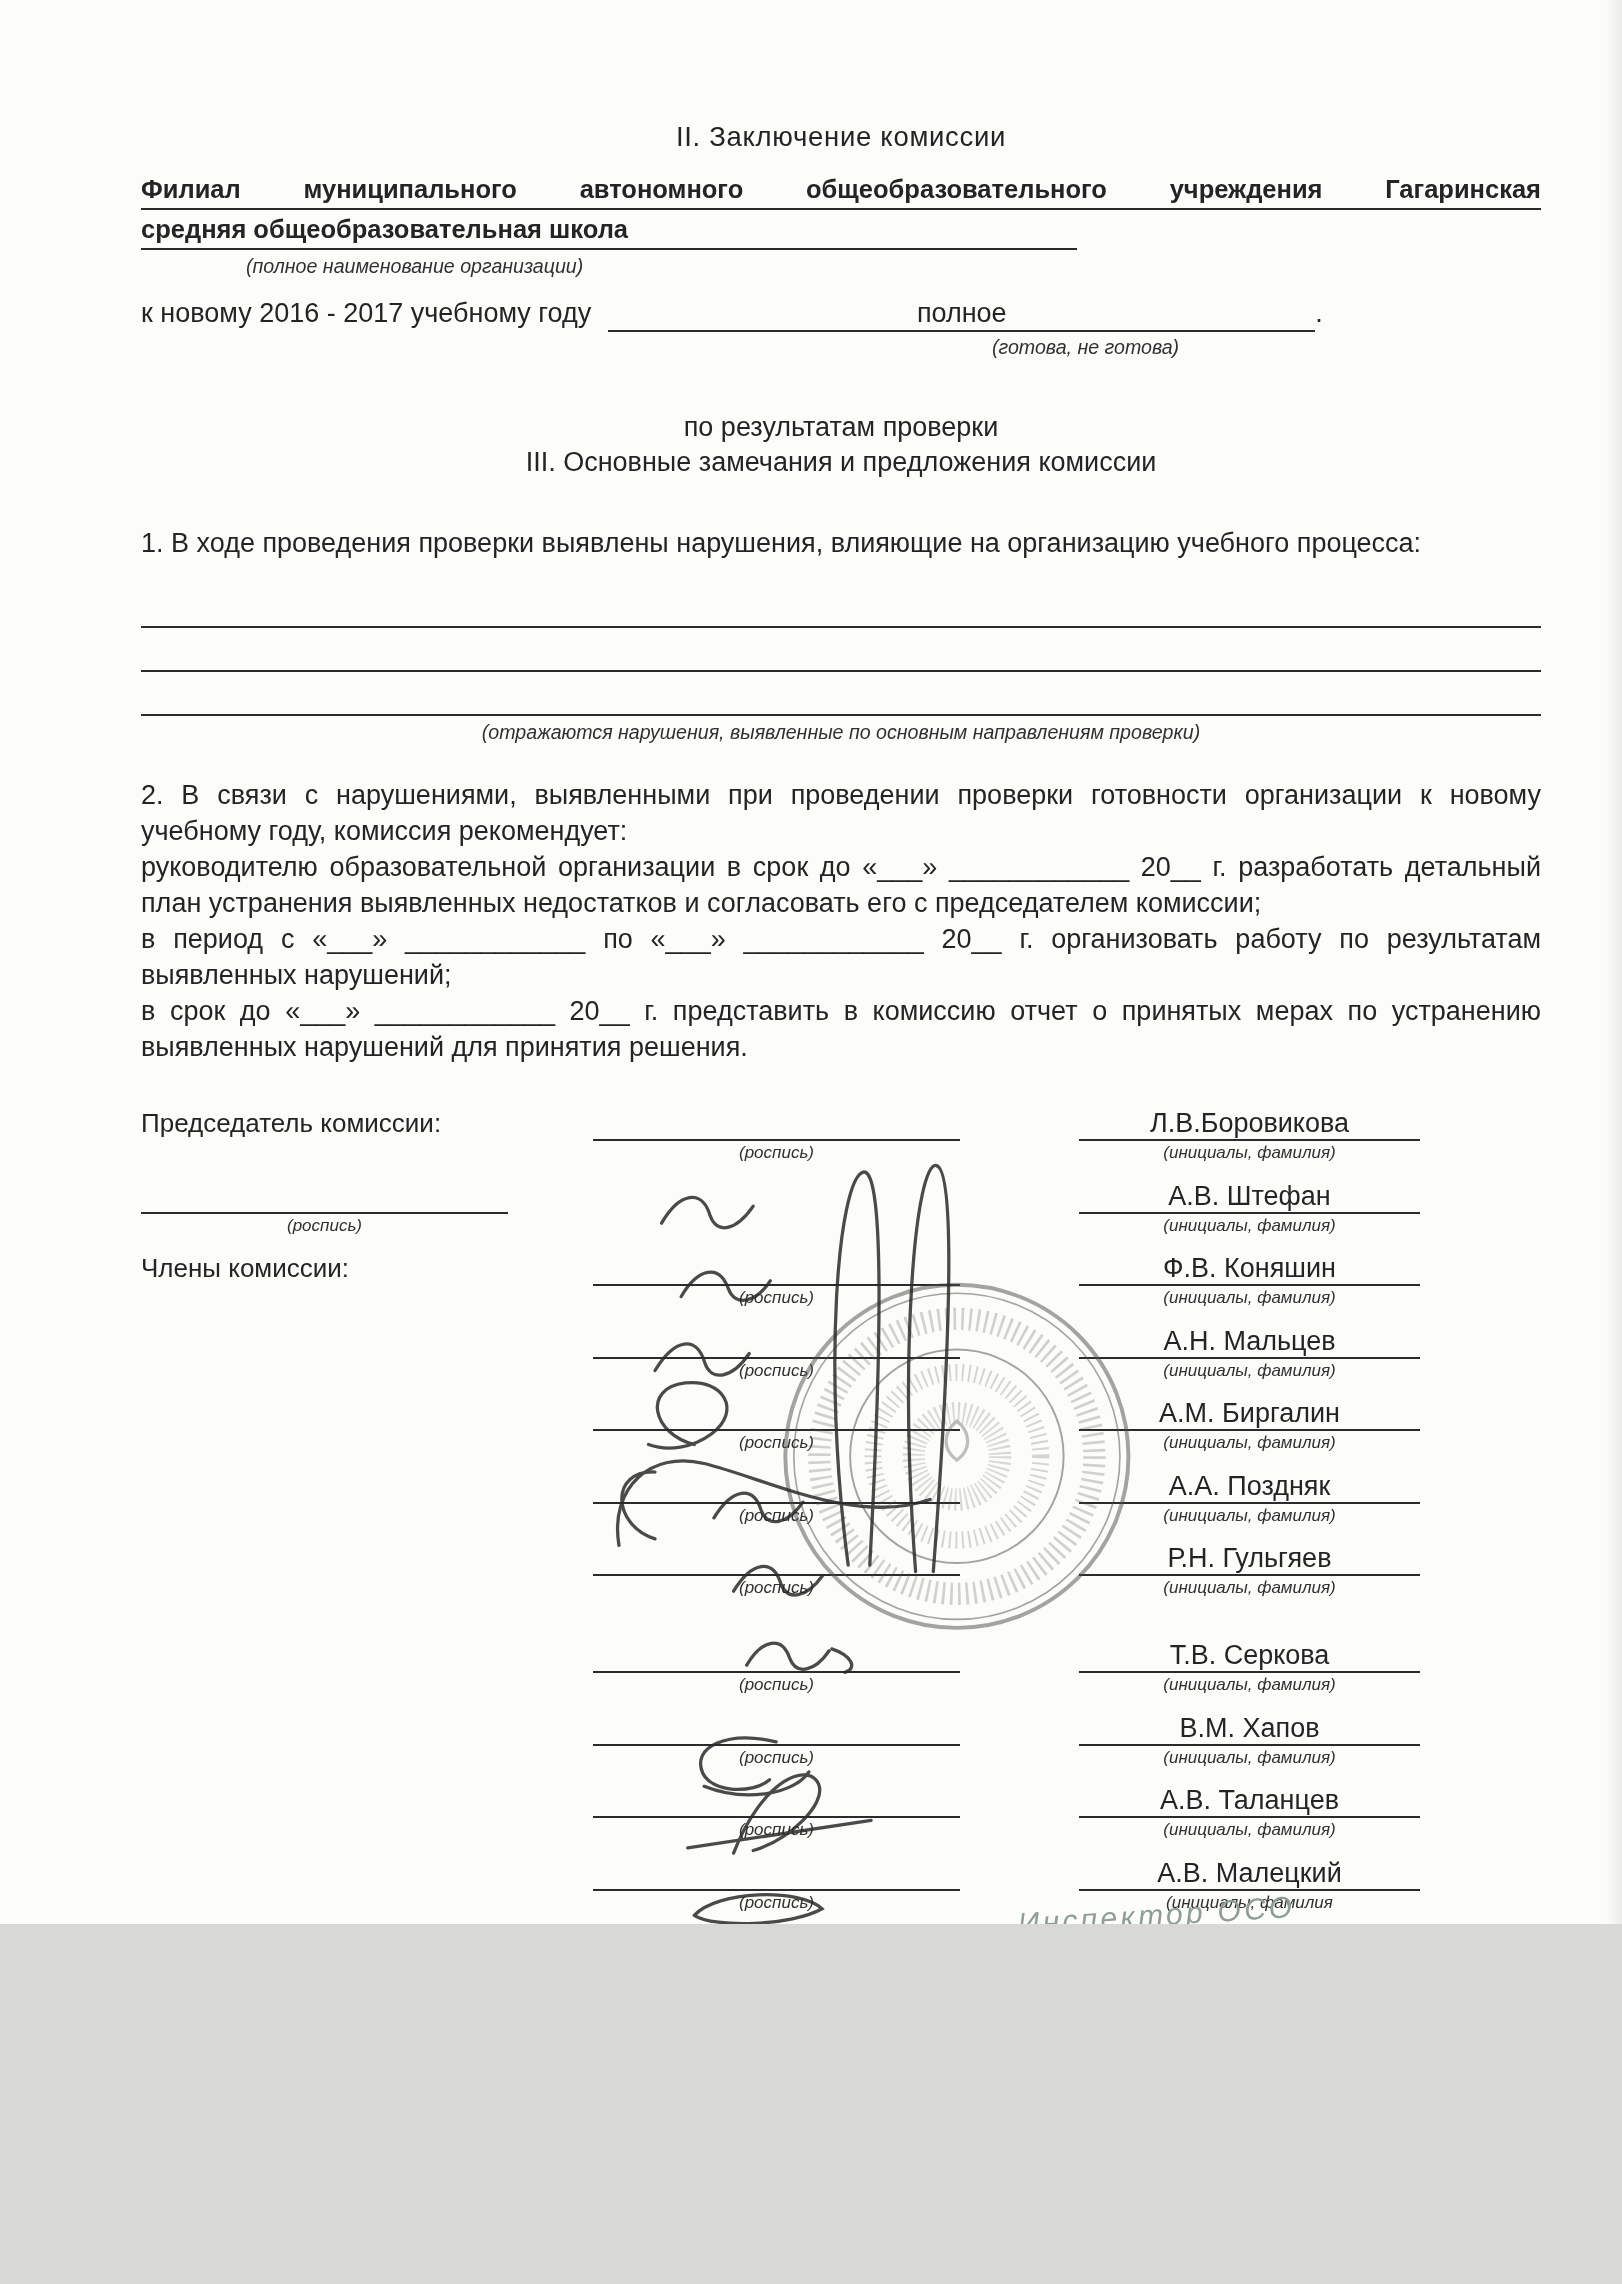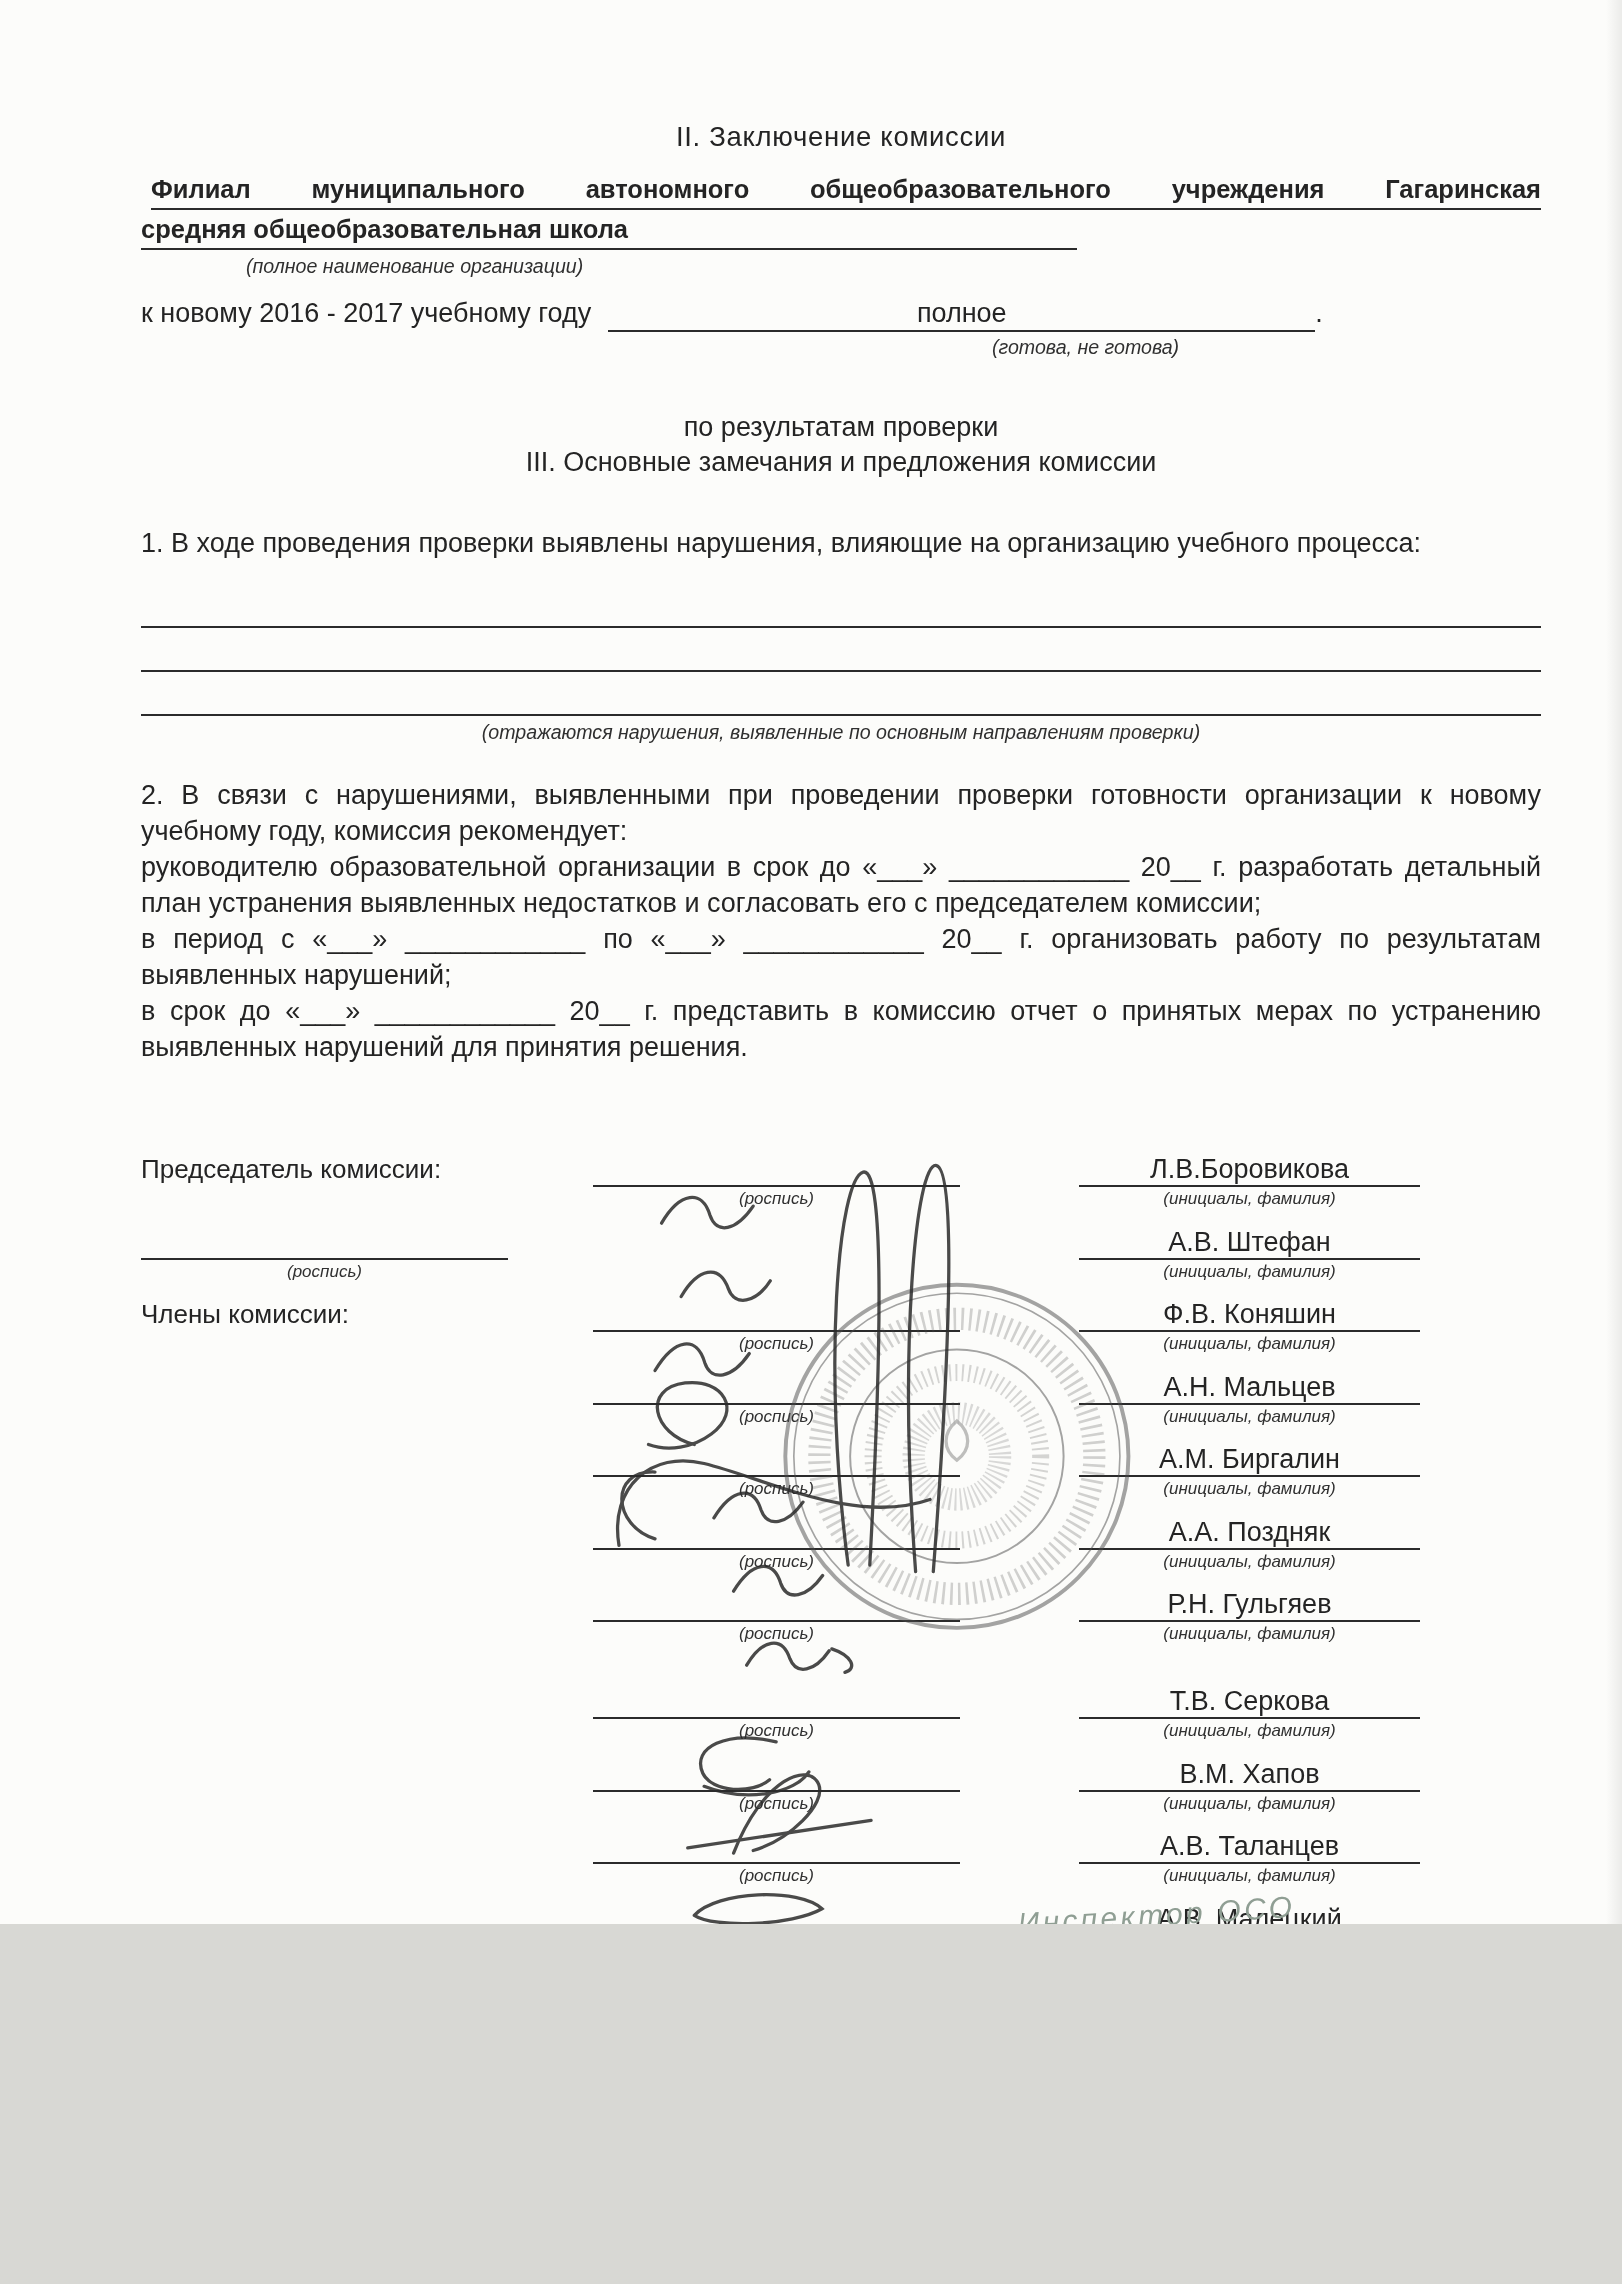--- a/index.html
+++ b/index.html
@@ -17,21 +17,21 @@
     background:linear-gradient(to left, rgba(0,0,0,0.07), rgba(0,0,0,0));
     pointer-events:none;
   }
   .content { padding:121px 82px 0 141px; }
 
   .doc-title { font-size:27.5px; text-align:center; margin-bottom:22px; letter-spacing:0.7px; }
 
   .org-line1 {
     font-weight:bold; font-size:25.5px;
     border-bottom:2px solid #2b2b2b; padding-bottom:3.9px;
-    text-align:justify; text-align-last:justify; word-spacing:5.2px;margin-left:10px;
+    text-align:justify; text-align-last:justify; word-spacing:5.2px;
   }
   .org-line2 {
     font-weight:bold; font-size:25.5px;
     display:inline-block; width:936px;
     border-bottom:2px solid #2b2b2b; padding:5.2px 0 3.9px 0;
   }
   .caption { font-size:19.6px; font-style:italic; color:#303030; }
   .org-caption { margin:5.2px 0 19.6px 105px; }
 
   .readiness { font-size:27px; display:flex; align-items:baseline; }
@@ -43,21 +43,21 @@
 
   .sec3-title { font-size:27px; text-align:center; line-height:1.3; margin:51px 0 46px 0; }
 
   .para { font-size:27px; line-height:1.33; margin:0; text-align:justify; }
   .para.mt { margin-top:34px; }
 
   .blank-lines { margin-top:22px; }
   .blank-line { height:42px; border-bottom:2px solid #2b2b2b; }
   .p1-caption { text-align:center; margin-top:5.2px; }
 
-  .sig-block { margin-top:82px; }
+  .sig-block { margin-top:36px; }
   .sig-row { display:flex; margin-bottom:6.5px; }
   .sig-row.gap-before { margin-top:31px; }
   .cell-top { height:38px; font-size:26px; display:flex; align-items:flex-end; }
   .cell-cap { height:24px; font-size:17px; font-style:italic; color:#303030; text-align:center; padding-top:2px; }
   .lbl { width:452px; }
   .sig { width:367px; }
   .name { width:341px; margin-left:auto; margin-right:121px; }
   .line { border-bottom:2px solid #2b2b2b; }
   .name-text { justify-content:center; font-size:27px; }
 

